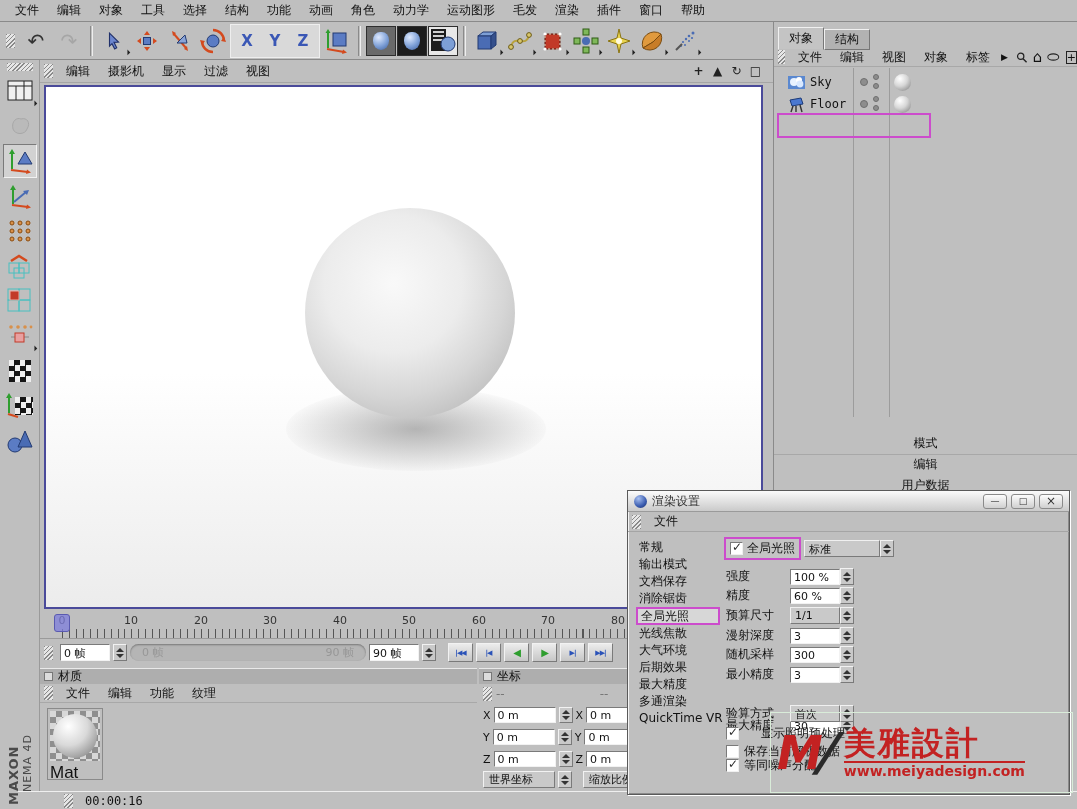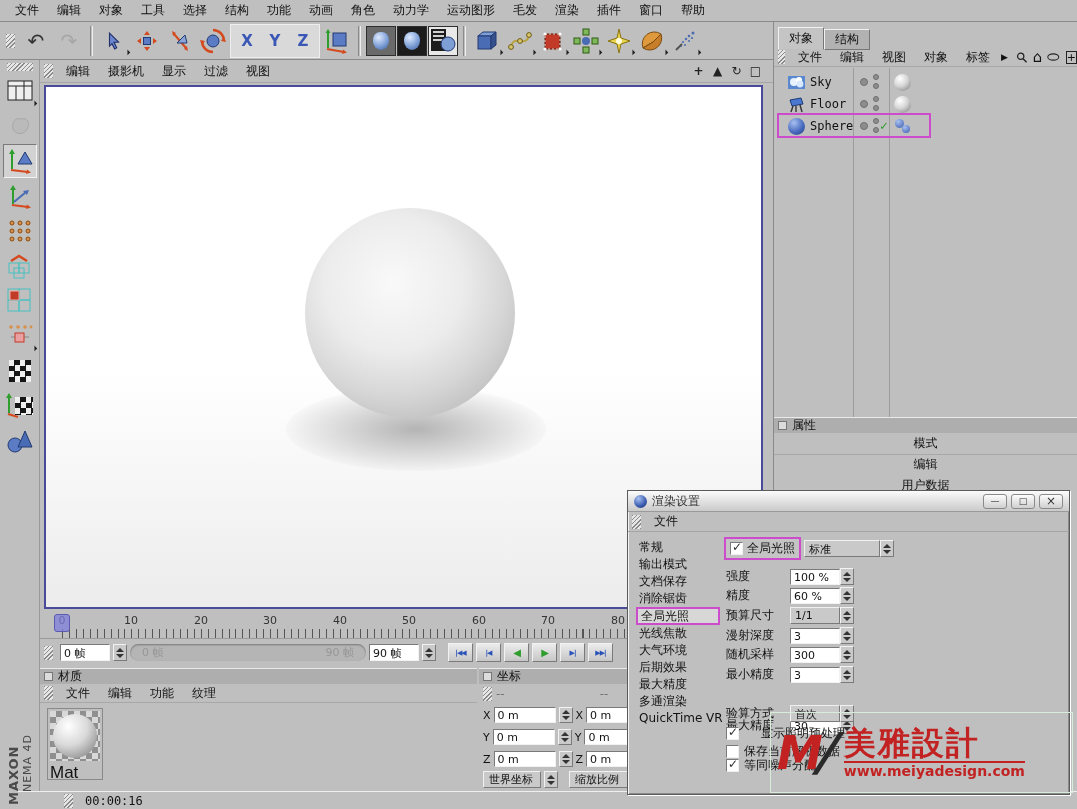--- a/index.html
+++ b/index.html
@@ -492,21 +492,21 @@
       <span>Z</span>
       <div class="cinput sunken">0 m</div>
       <div class="stepper raised" style="height:16px;">
           <div class="tri-u"></div>
           <div class="tri-d"></div>
         </div>
       <span>Z</span>
       <div class="cinput sunken">0 m</div>
     </div>
     <div class="crow" style="left:4px;top:103px;">
-      <div class="gsel raised" style="width:58px;">世界坐标</div>
+      <div class="gsel raised" style="width:72px;">世界坐标</div>
       <div class="stepper raised" style="height:17px;">
           <div class="tri-u"></div>
           <div class="tri-d"></div>
         </div>
       <div class="gsel raised" style="width:70px;margin-left:8px;">缩放比例</div>
     </div>
   </div>
 
   <div class="abs rpanel">
     <div class="flex" style="position:absolute;left:4px;top:5px;">
@@ -556,36 +556,22 @@
           <line x1="5" y1="10" x2="3" y2="16" stroke="#333" stroke-width="1.4"></line>
           <line x1="12" y1="9" x2="14" y2="16" stroke="#333" stroke-width="1.4"></line>
           <line x1="8" y1="10" x2="8" y2="16" stroke="#333" stroke-width="1.4"></line>
         </svg>
       <span class="om-name">Floor</span>
       <div class="dot" style="left:84px;top:6px;"></div>
       <div class="dot small" style="left:97px;top:2px;"></div>
       <div class="dot small" style="left:97px;top:11px;"></div>
       <div class="texball"></div>
     </div>
-    <div class="om-row" style="top:94px;">
-      <div class="om-ico" style="border-radius:50%;background:radial-gradient(circle at 35% 28%, #a8c0f0, #4a6cc0 55%, #1e3a80);"></div>
-      <span class="om-name">Sphere</span>
-      <div class="dot" style="left:84px;top:6px;"></div>
-      <div class="dot small" style="left:97px;top:2px;"></div>
-      <div class="dot small" style="left:97px;top:11px;"></div>
-      <span style="position:absolute;left:104px;top:2px;color:#2f9e2f;font-weight:bold;font-size:13px;">✓</span>
-      <div style="position:absolute;left:119px;top:3px;width:9px;height:9px;border-radius:50%;background:radial-gradient(circle at 35% 28%, #a8c0f0, #3a5cb0);"></div>
-      <div style="position:absolute;left:126px;top:9px;width:8px;height:8px;border-radius:50%;background:radial-gradient(circle at 35% 28%, #a8c0f0, #3a5cb0);"></div>
-    </div>
     <div class="abs pinkbox" style="left:3px;top:91px;width:154px;height:25px;pointer-events:none;"></div>
 
-    <div class="panel-title" style="position:absolute;left:0;top:395px;width:100%;">
-      <div class="ptico"></div>
-      <span>属性</span>
-    </div>
     <div class="pmenu" style="position:absolute;left:0;top:411px;width:100%;height:22px;flex-direction:column;">
       <div class="hatch"></div>
       <span class="menu-item">模式</span>
       <span class="menu-item">编辑</span>
       <span class="menu-item">用户数据</span>
       <span style="font-size:15px;margin-left:28px;color:#222;">◀</span>
       <svg width="13" height="14" viewBox="0 0 13 14" style="margin-left:34px;">
           <rect x="1" y="6" width="11" height="7" fill="#555"></rect>
           <path d="M3.5 6 V4 a3 3 0 0 1 6 0 V6" fill="none" stroke="#555" stroke-width="1.6"></path>
         </svg>

